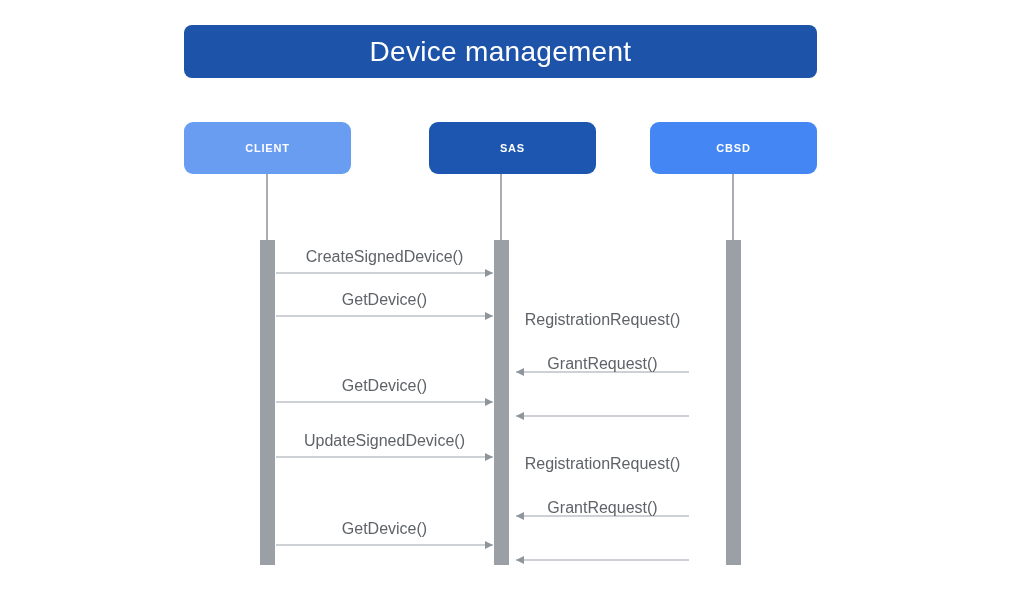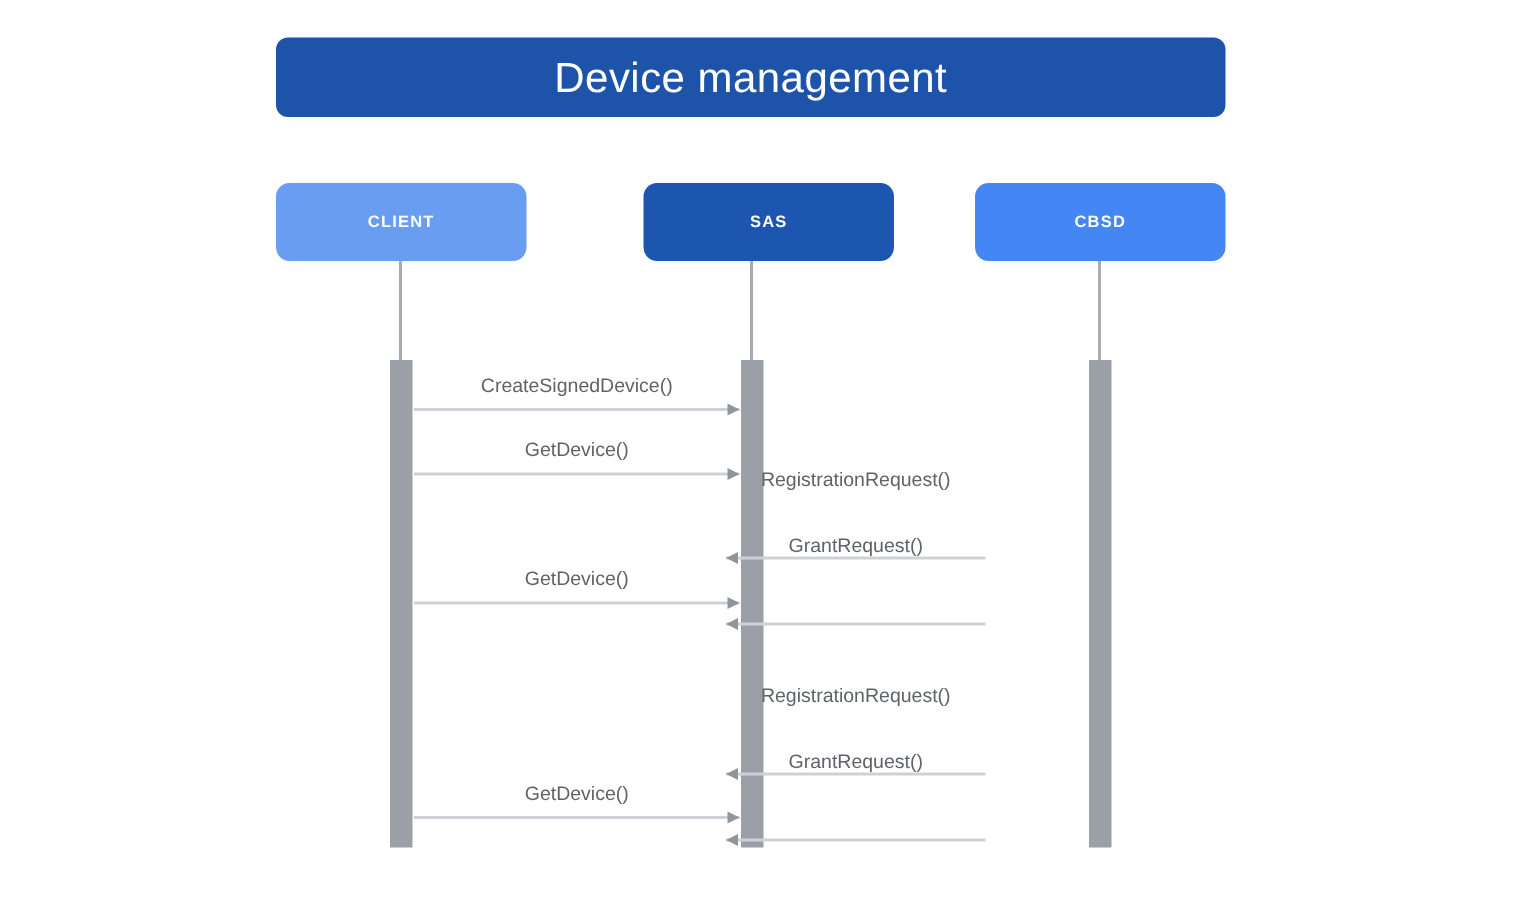--- a/index.html
+++ b/index.html
@@ -67,24 +67,24 @@
   .activation-cbsd   { left: 726px; }
 
   
   .message {
     position: absolute;
     display: flex;
     flex-direction: column;
     align-items: center;
   }
   .lane-left  { left: 276px; width: 217px; }
-  .lane-right { left: 484px; width: 173px; gap: 36px; }
+  .lane-right { left: 516px; width: 173px; gap: 36px; }
 
   .msg-label {
-    font-size: 13px;
+    font-size: 16px;
     color: #5f6368;
     line-height: 16px;
     margin-bottom: 4px;
     white-space: nowrap;
   }
   .msg-arrow {
     position: relative;
     width: 100%;
     height: 8px;
   }
@@ -170,20 +170,27 @@
   </div>
 
   <div class="message lane-left dir-right" style="top: 378px;">
     <span class="msg-label">GetDevice()</span>
     <div class="msg-arrow">
         <div class="msg-line"></div>
         <div class="msg-head"></div>
       </div>
   </div>
 
+  <div class="message lane-left dir-right" style="top: 433px;">
+    <span class="msg-label">UpdateSignedDevice()</span>
+    <div class="msg-arrow">
+        <div class="msg-line"></div>
+        <div class="msg-head"></div>
+      </div>
+  </div>
 
   <div class="message lane-right dir-left" style="top: 456px;">
     <span class="msg-label">RegistrationRequest()</span>
     <div class="msg-arrow">
         <div class="msg-line"></div>
         <div class="msg-head"></div>
       </div>
   </div>
 
   <div class="message lane-right dir-left" style="top: 500px;">

